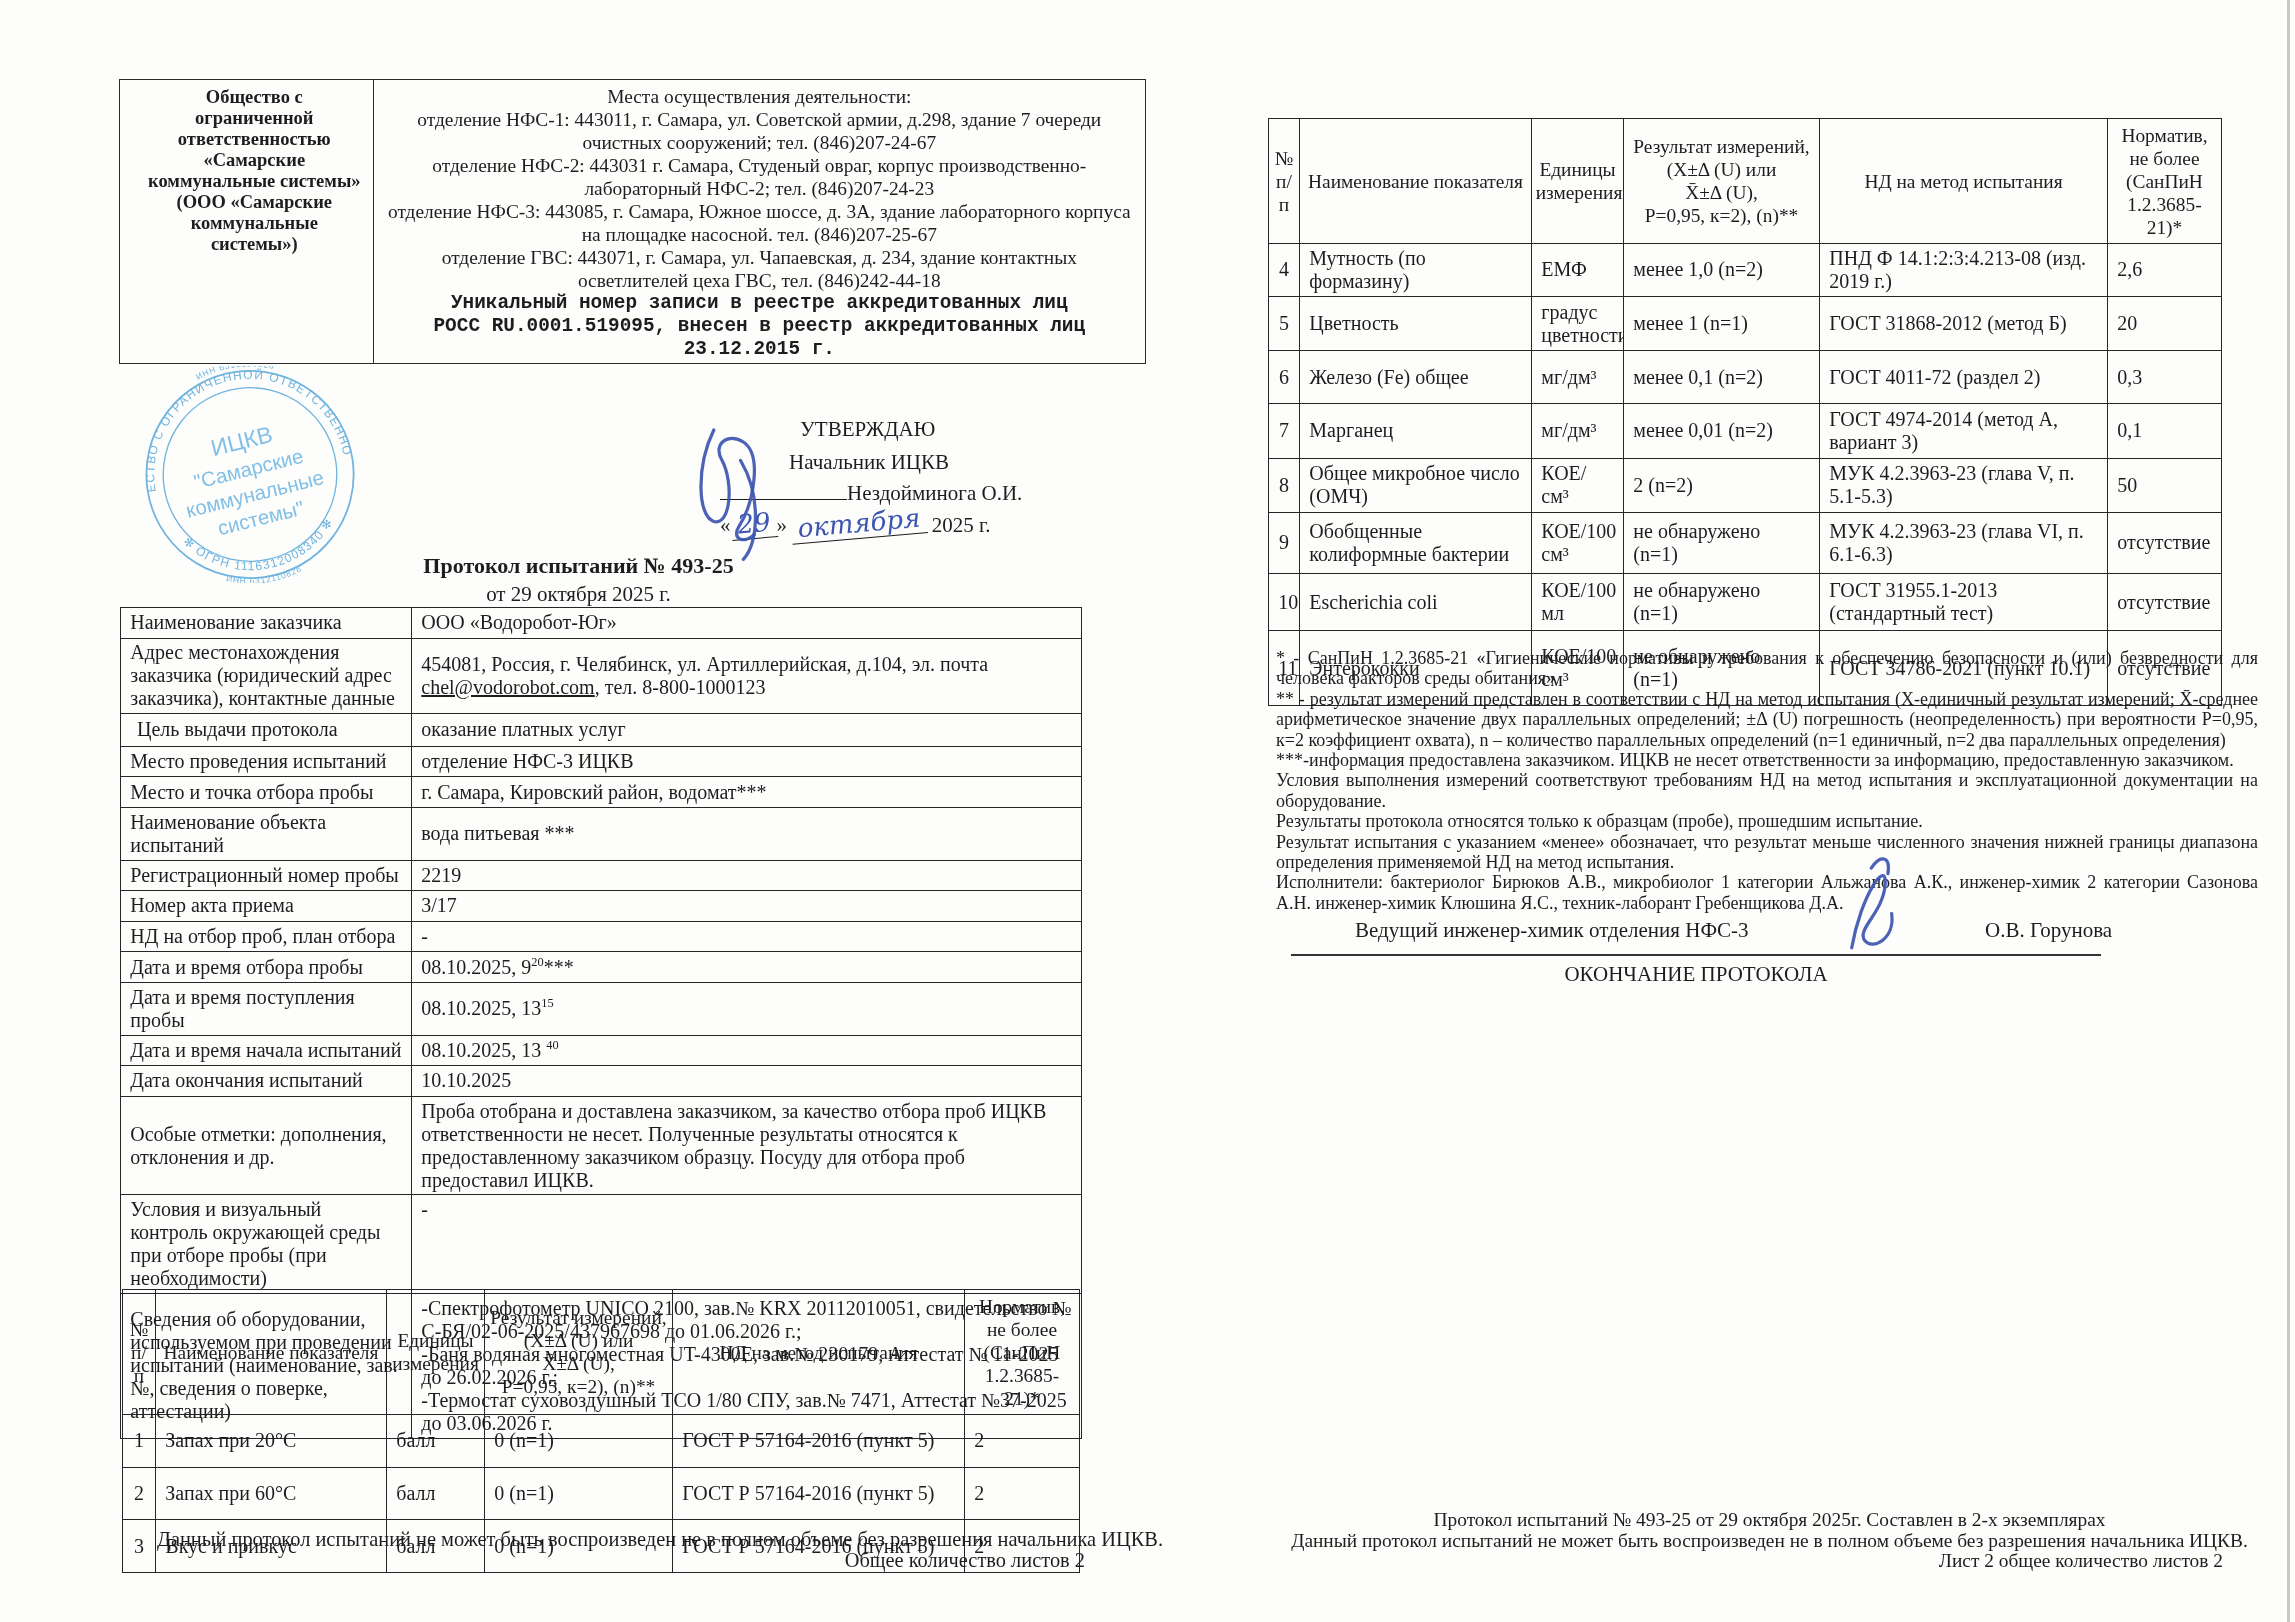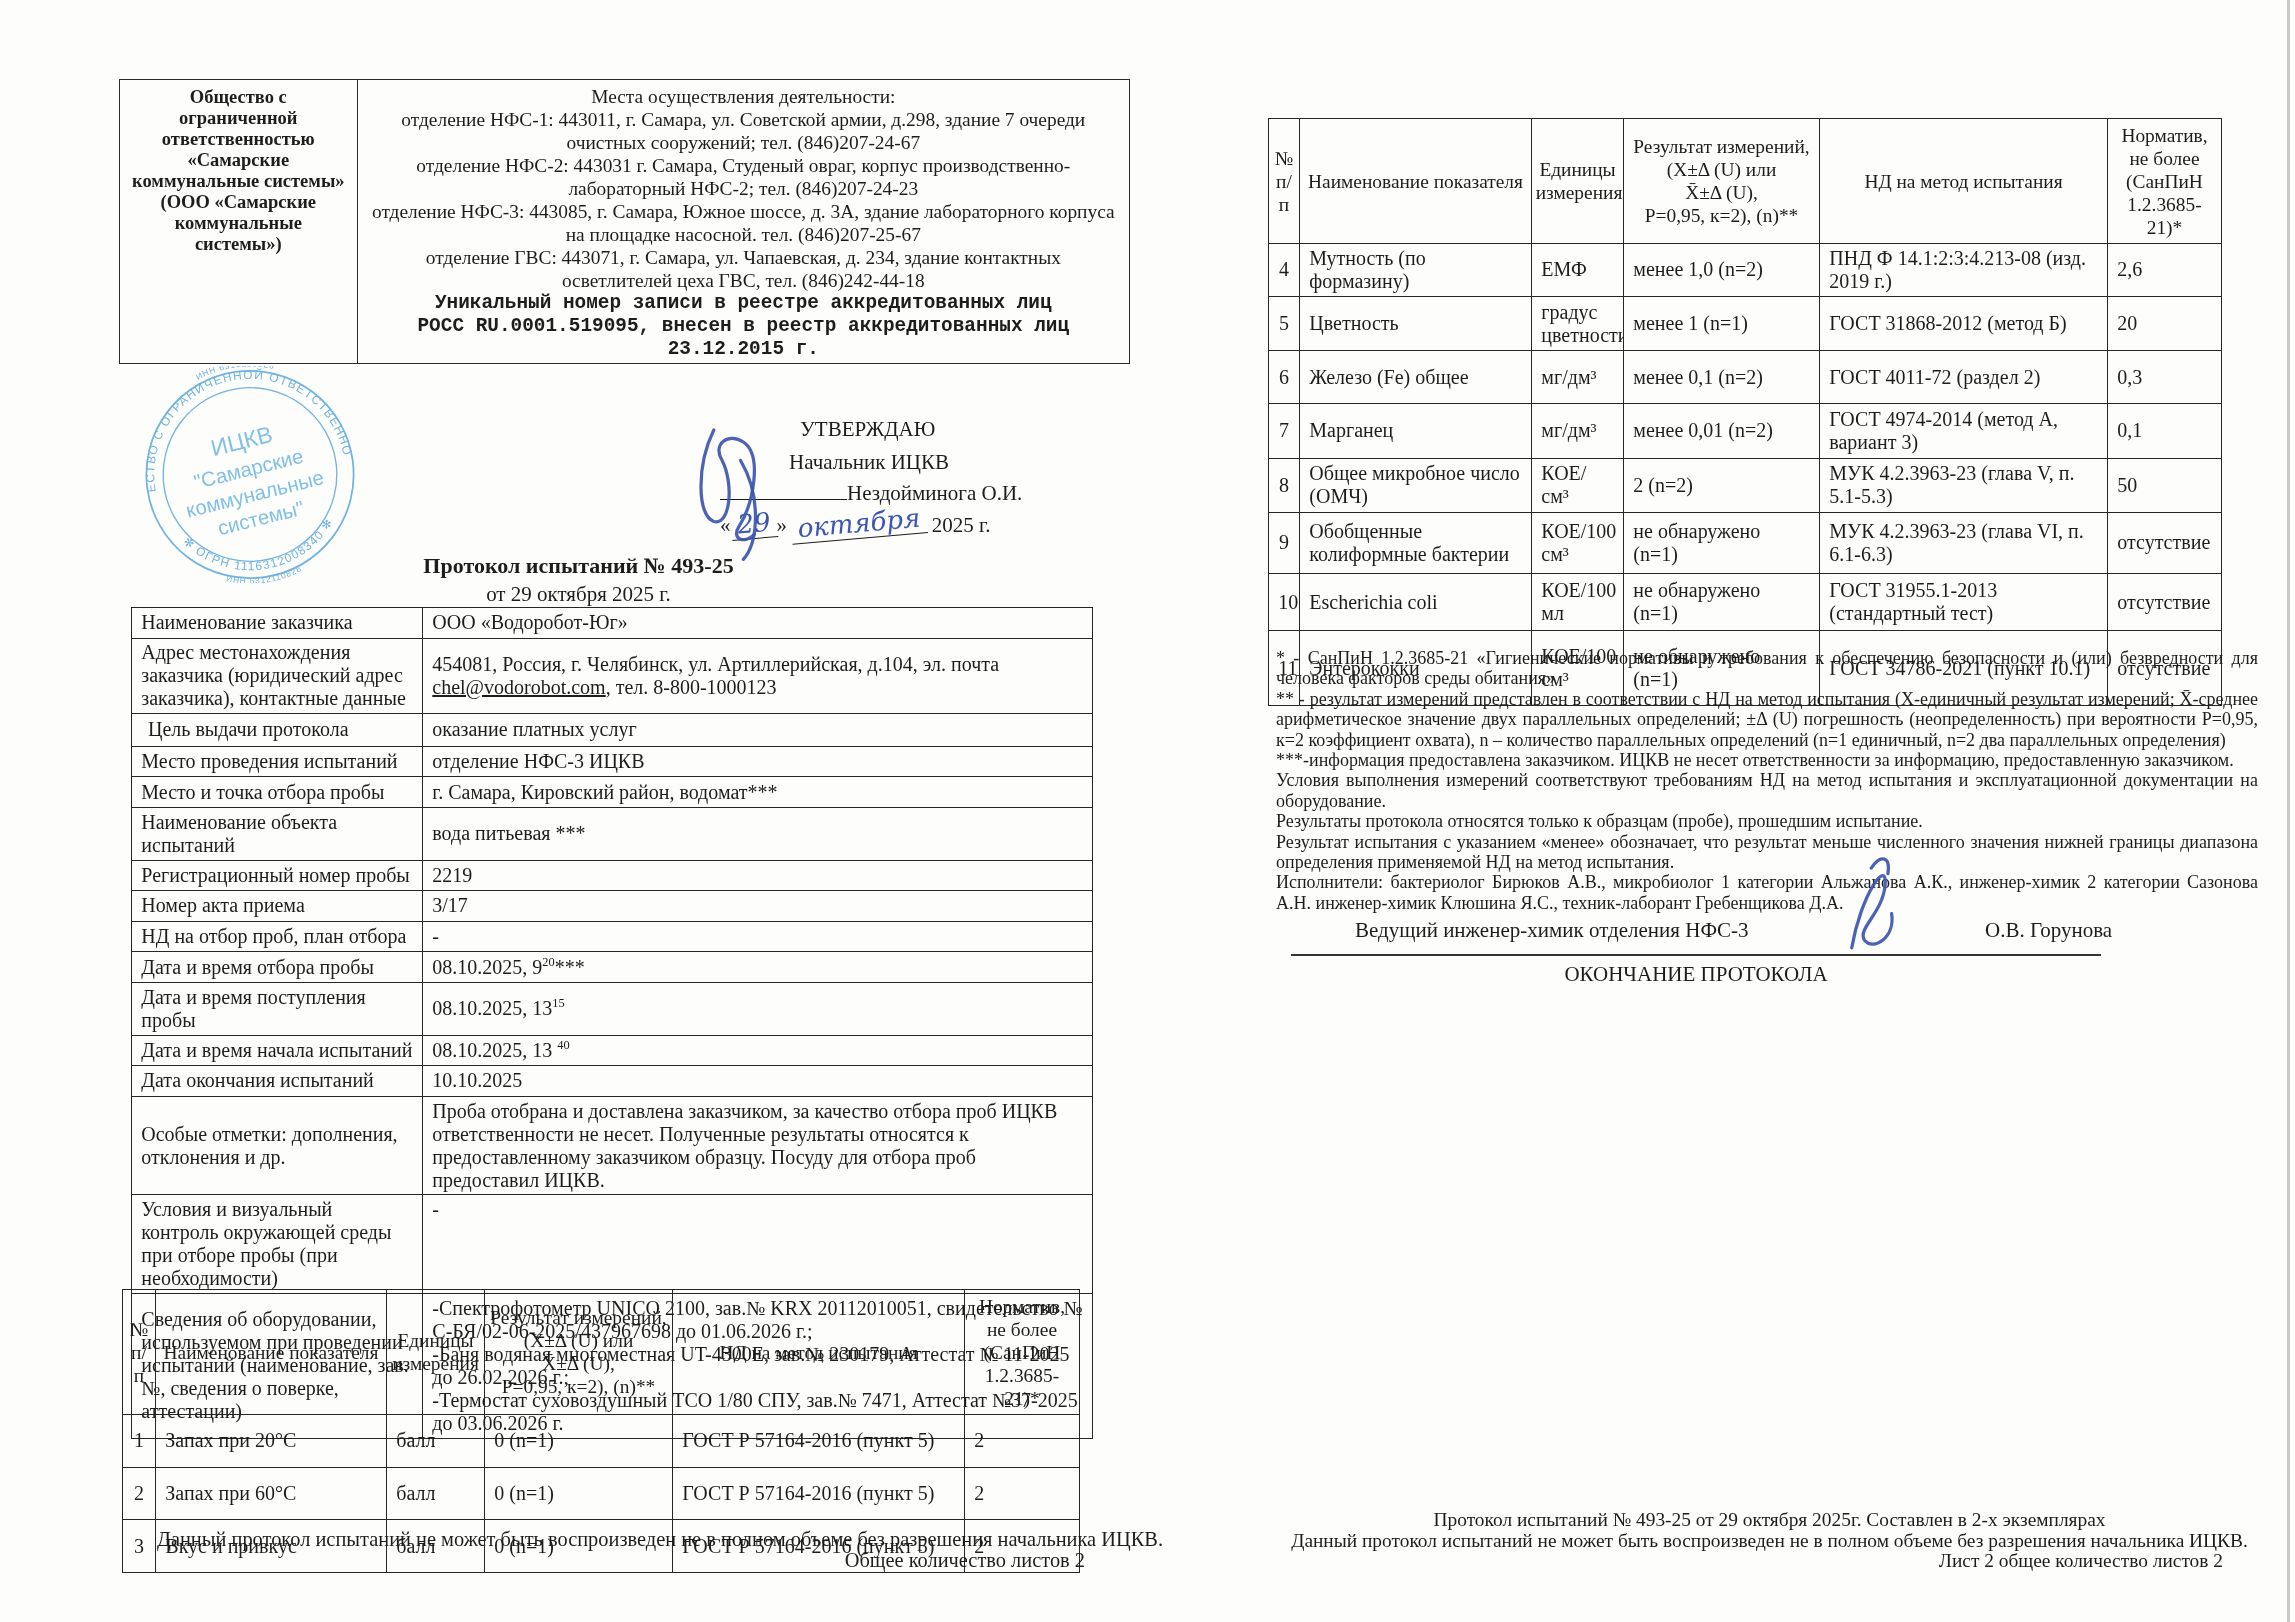--- a/index.html
+++ b/index.html
@@ -1,20 +1,20 @@
 <!DOCTYPE html>
 <html style="font-size:7.4px"><head>
 <meta charset="utf-8">
 <style>
   html,body{margin:0;padding:0;background:#ffffff;}
   .page{position:relative;width:2295px;height:1623px;background:#fdfdfc;
         font-family:"Liberation Serif","DejaVu Serif",serif;color:#1d1d1d;overflow:hidden;}
   .abs{position:absolute;}
   
-  .hdr-box{display:flex;border:1.9px solid #2a2a2a;}
+  .hdr-box{display:flex;border:1.9px solid #2a2a2a;padding-left:16px;}
   .hdr-left{width:220px;border-right:1.4px solid #2a2a2a;padding:7.4px 8.3px;
             font-size:18.5px;line-height:21px;text-align:center;}
   .hdr-left .org{font-weight:bold;}
   .hdr-right{flex:1;padding:4.6px 14px;font-size:19.4px;line-height:23px;text-align:center;}
   .hdr-right .t{font-weight:bold;font-size:21px;}
   .hdr-right .b{font-weight:bold;font-family:Liberation Mono, monospace;}
   
   table{border-collapse:collapse;table-layout:fixed;}
   .doc-table{border:1.9px solid #262626;}
   .doc-table td{border:1.4px solid #262626;padding:2.8px 9.3px;font-size:20px;line-height:23px;
@@ -104,21 +104,21 @@
     <span>2025 г.</span>
   </div>
   <svg class="abs" style="left:685px;top:406px;" width="125" height="157" viewBox="0 0 270 340">
     <path class="sig-ink" d="M62,52 C24,130 26,238 62,250 C98,260 106,168 80,118 C58,82 94,56 126,78 C168,106 148,212 116,262 C100,288 128,300 150,278"></path>
     <path class="sig-ink" d="M120,118 C166,196 158,296 126,332"></path>
   </svg>
 
   <div class="abs center" style="left:116px;top:553px;width:925px;font-size:22px;font-weight:bold;">Протокол испытаний № 493-25</div>
   <div class="abs center" style="left:116px;top:582px;width:925px;font-size:21px;">от 29 октября 2025 г.</div>
 
-  <table class="abs doc-table" style="left:120px;top:607px;width:962px;margin-left:11px;">
+  <table class="abs doc-table" style="left:120px;top:607px;width:962px;">
     <colgroup>
         <col style="width:291px;">
         <col>
       </colgroup>
     <tbody>
       <tr>
         <td style="height:24px;">Наименование заказчика</td>
         <td>ООО «Водоробот-Юг»</td>
       </tr>
       <tr>

